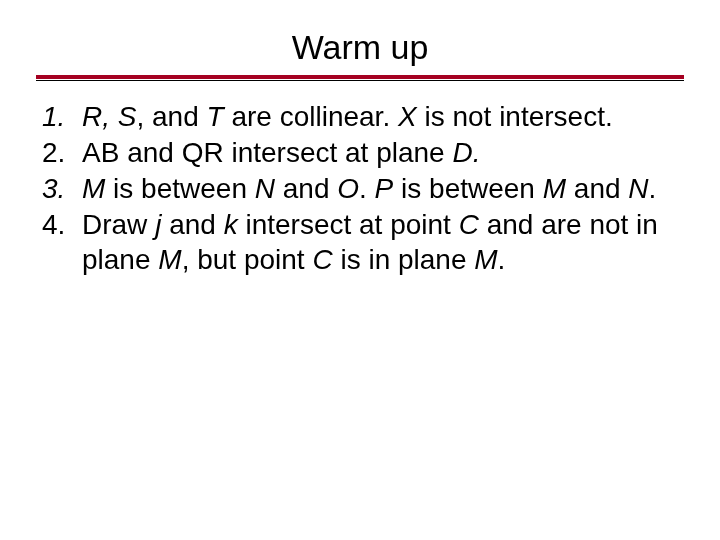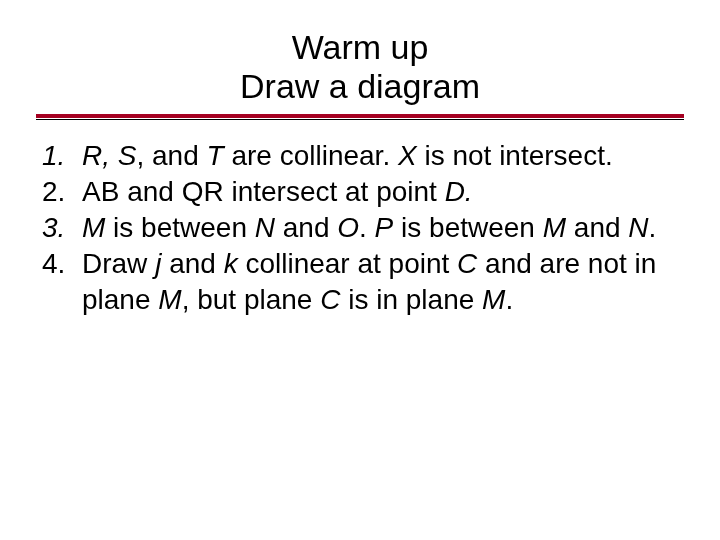--- a/index.html
+++ b/index.html
@@ -50,39 +50,38 @@
   .body {
     flex: 1;
   }
   .it { font-style: italic; }
 </style>
 </head>
 <body>
 
 <div class="title-block">
   <div class="title-line">Warm up</div>
-  <div class="title-line">Draw a diagram</div>
 </div>
 
 <div class="rule">
   <div class="bar-red"></div>
   <div class="bar-gap"></div>
   <div class="bar-thin"></div>
 </div>
 
 <div class="list" id="list">
     <div class="list-item">
       <div class="num it">1.</div>
       <div class="body"><span class="it">R, S</span><span>, and </span><span class="it">T</span><span> are collinear. </span><span class="it">X</span><span> is not intersect.</span></div>
     </div>
     <div class="list-item">
       <div class="num">2.</div>
-      <div class="body"><span>AB and QR intersect at point </span><span class="it">D.</span></div>
+      <div class="body"><span>AB and QR intersect at plane </span><span class="it">D.</span></div>
     </div>
     <div class="list-item">
       <div class="num it">3.</div>
       <div class="body"><span class="it">M</span><span> is between </span><span class="it">N</span><span> and </span><span class="it">O</span><span>. </span><span class="it">P</span><span> is between </span><span class="it">M</span><span> and </span><span class="it">N</span><span>.</span></div>
     </div>
     <div class="list-item">
       <div class="num">4.</div>
-      <div class="body"><span>Draw </span><span class="it">j</span><span> and </span><span class="it">k</span><span> collinear at point </span><span class="it">C</span><span> and are not in plane </span><span class="it">M</span><span>, but plane </span><span class="it">C</span><span> is in plane </span><span class="it">M</span><span>.</span></div>
+      <div class="body"><span>Draw </span><span class="it">j</span><span> and </span><span class="it">k</span><span> intersect at point </span><span class="it">C</span><span> and are not in plane </span><span class="it">M</span><span>, but point </span><span class="it">C</span><span> is in plane </span><span class="it">M</span><span>.</span></div>
     </div>
   </div>
 
 </body></html>

